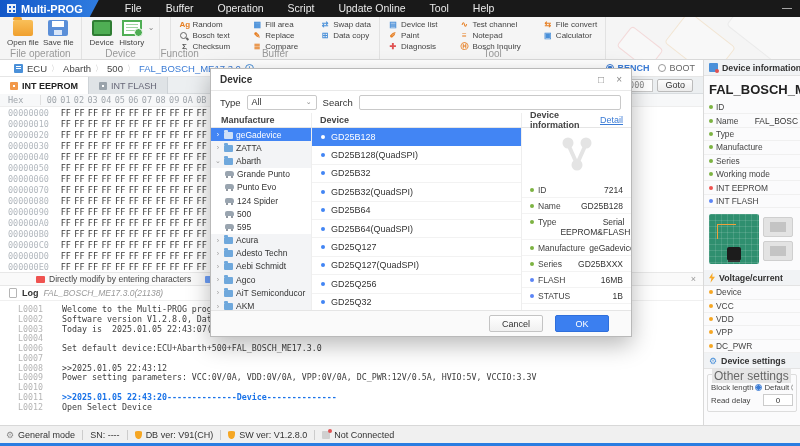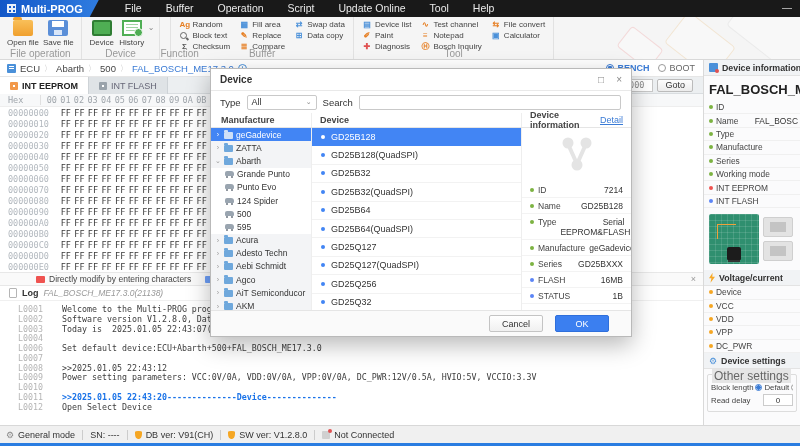--- a/index.html
+++ b/index.html
@@ -21,21 +21,21 @@
 .deco i{position:absolute;display:block;border:1px solid #e3e3e3;background:#fbfbfb;border-radius:4px;}
 .deco i.a{width:90px;height:60px;right:-25px;top:-18px;transform:rotate(38deg);}
 .deco i.b{width:60px;height:40px;right:70px;top:8px;transform:rotate(38deg);border-color:#f0d9b8;}
 .deco i.c{width:40px;height:26px;right:140px;top:18px;transform:rotate(38deg);border-color:#f2c4c4;}
 .rgroup{position:relative;height:100%;border-right:1px solid #e2e2e2;padding:2px 5px 10px;}
 .rgroup-label{position:absolute;bottom:0;left:0;right:0;text-align:center;font-size:10px;color:#999;}
 .bigrow{display:flex;align-items:flex-start;}
 .bigbtn{min-width:30px;display:flex;flex-direction:column;align-items:center;gap:2px;padding:1px 2px 0;}
 .blabel{font-size:8px;color:#444;white-space:nowrap;}
 .rgrp-dd{font-size:8px;color:#888;margin:4px 0 0 1px;}
-.smallcols{display:flex;gap:3px;}
+.smallcols{display:flex;gap:16px;}
 .smallcol{display:flex;flex-direction:column;}
 .smallbtn{display:flex;align-items:center;gap:3px;height:11px;font-size:8px;color:#444;white-space:nowrap;padding:0 3px;}
 .sg{display:inline-block;width:10px;font-size:8px;font-weight:bold;text-align:center;line-height:10px;flex:none;}
 .mag{position:relative;width:10px;height:10px;flex:none;}
 .mag::before{content:"";position:absolute;left:1px;top:1px;width:5px;height:5px;border:1.5px solid #666;border-radius:50%;}
 .mag::after{content:"";position:absolute;left:7px;top:7px;width:3px;height:1.5px;background:#666;transform:rotate(45deg);}
 .bi{width:20px;height:16px;position:relative;display:block;}
 .bi-open-file{background:linear-gradient(#f9c05a,#f0a02e);border-radius:2px;}
 .bi-open-file::before{content:"";position:absolute;top:-3px;left:0;width:9px;height:3px;background:#f0a02e;border-radius:2px 2px 0 0;}
 .bi-save-file{background:#5b8fd8;border-radius:2px;}
@@ -44,21 +44,21 @@
 .bi-device-chip{background:#4fae54;border:2px solid #2f7d33;border-radius:2px;}
 .bi-history{background:#fff;border:2px solid #4fae54;}
 .bi-history::before{content:"";position:absolute;left:2px;right:2px;top:2px;height:8px;background:repeating-linear-gradient(#9fd3a1 0 1px,transparent 1px 3px);}
 .bi-history::after{content:"";position:absolute;right:-3px;bottom:-3px;width:7px;height:7px;border-radius:50%;background:#4fae54;border:1px solid #fff;}
 .bi-window{background:#eef3fa;border:1px solid #9fb6d4;}
 .bi-read::after{content:"";position:absolute;right:1px;bottom:1px;border:4px solid transparent;border-right:6px solid #4fae54;}
 .bi-write::after{content:"";position:absolute;right:1px;bottom:1px;border:4px solid transparent;border-left:6px solid #4fae54;}
 .bi-power-settings::after{content:"";position:absolute;right:2px;bottom:1px;width:5px;height:9px;background:#f0a02e;clip-path:polygon(60% 0,0 55%,40% 55%,25% 100%,100% 40%,55% 40%);}
 
 
-.breadcrumb{position:absolute;left:0;top:60px;width:703px;height:17px;background:#fff;border-bottom:1px solid #e6e6e6;display:flex;align-items:center;font-size:9.5px;color:#444;padding-left:7px;gap:4px;z-index:1;}
+.breadcrumb{position:absolute;left:0;top:60px;width:703px;height:17px;background:#fff;border-bottom:1px solid #e6e6e6;display:flex;align-items:center;font-size:9.5px;color:#444;padding-left:14px;gap:4px;z-index:1;}
 .ecu-ic{width:9px;height:9px;background:#4a90d9;border-radius:1px;position:relative;flex:none;}
 .ecu-ic::after{content:"";position:absolute;left:2px;right:2px;top:2px;height:5px;background:repeating-linear-gradient(#fff 0 1px,transparent 1px 2.5px);}
 .crumb-sep{color:#bbb;font-size:8px;}
 .crumb{white-space:nowrap;}
 .crumb-last{color:#3a7bd5;}
 .info-glyph{width:9px;height:9px;border:1px solid #4a90d9;border-radius:50%;color:#4a90d9;font-size:6.5px;line-height:8px;text-align:center;font-weight:bold;flex:none;}
 .mode{margin-left:auto;display:flex;gap:9px;align-items:center;padding-right:8px;}
 .mode-opt{display:flex;align-items:center;gap:3px;font-size:9px;color:#666;}
 .mode-opt.sel{color:#3a7bd5;font-weight:bold;}
 .radio{width:8px;height:8px;border:1px solid #9a9a9a;border-radius:50%;background:#fff;flex:none;}
@@ -245,21 +245,21 @@
       </div>
       <div class="rgroup">
         <div class="smallcols">
           <div class="smallcol">
             <div class="smallbtn">
               <span class="sg" style="color: rgb(230, 126, 34);">Ag</span>
               <span>Random</span>
             </div>
             <div class="smallbtn">
               <span class="mag"></span>
-              <span>Block text</span>
+              <span>Bosch text</span>
             </div>
             <div class="smallbtn">
               <span class="sg" style="color: rgb(85, 85, 85);">Σ</span>
               <span>Checksum</span>
             </div>
           </div>
           <div class="smallcol">
             <div class="smallbtn">
               <span class="sg" style="color: rgb(74, 144, 217);">▦</span>
               <span>Fill area</span>

